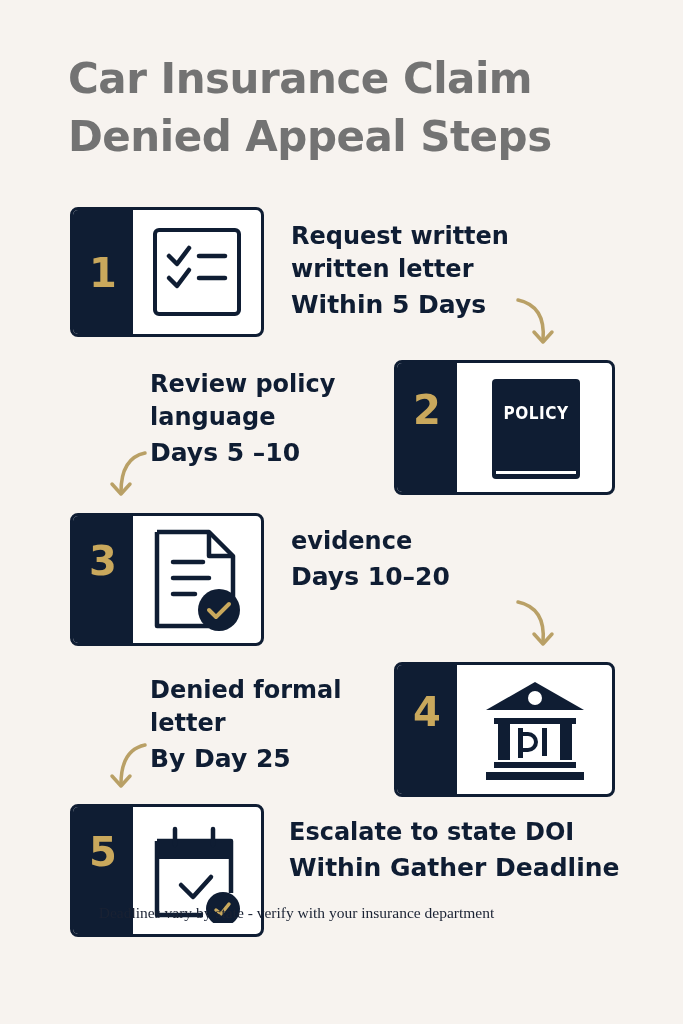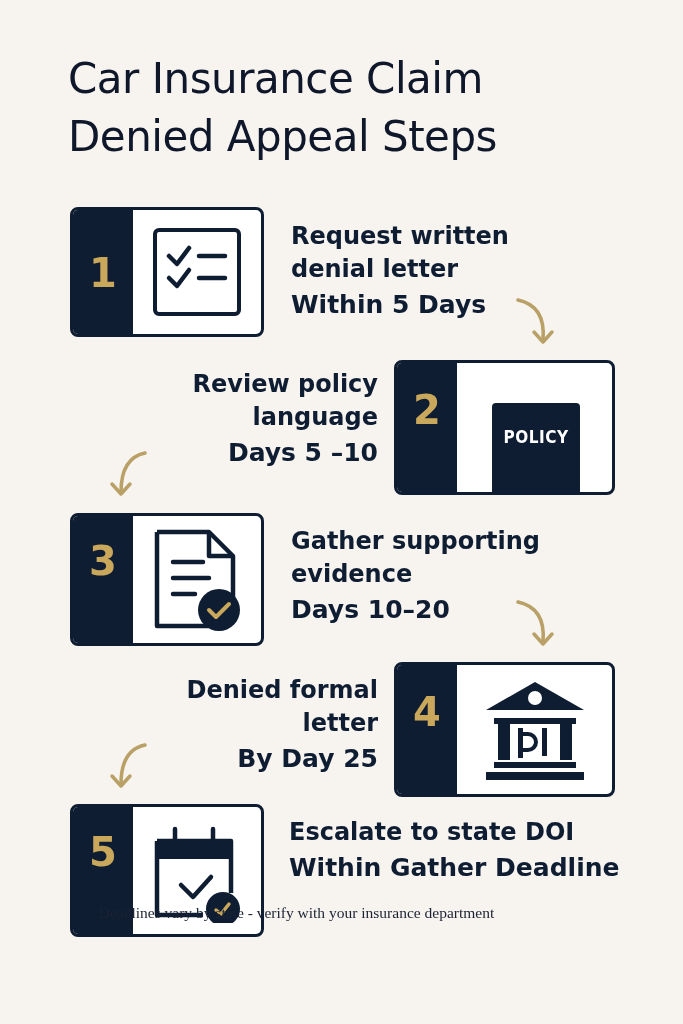--- a/index.html
+++ b/index.html
@@ -2,40 +2,40 @@
 <html><head>
 <meta charset="utf-8">
 <style>
   html, body { margin:0; padding:0; }
   body {
     width:683px; height:1024px; background:#f7f3ef; position:relative; overflow:hidden;
     font-family:"Liberation Sans", sans-serif; color:#0f1d33;
   }
   .title {
     position:absolute; left:68px; top:50px; width:600px;
-    font-family:"DejaVu Sans", sans-serif; font-weight:normal; font-size:42px; line-height:58px;
-    color:#0f172a; letter-spacing:-0.5px;
+    font-family:"DejaVu Sans", sans-serif; font-weight:bold; font-size:42px; line-height:58px;
+    color:#737373; letter-spacing:-0.5px;
   }
   .card {
     position:absolute; width:194px; height:130px; border:3px solid #0f1d33; border-radius:8px;
     background:#fff; box-sizing:border-box; overflow:hidden;
   }
   .card .num-panel {
     position:absolute; left:0; top:0; bottom:0; width:60px; background:#0f1d33;
   }
   .card .num {
     position:absolute; left:0; width:60px; top:20px; text-align:center;
     font-family:"DejaVu Sans", sans-serif; font-weight:bold; font-size:40px; color:#c9a85c;
   }
   .card .icon { position:absolute; left:60px; right:0; top:0; bottom:0; }
   .card .icon svg { position:absolute; left:50%; top:50%; transform:translate(-50%,-50%); }
   .step-text { position:absolute; font-family:"DejaVu Sans", sans-serif; color:#0f1d33;font-weight:bold; }
   .step-text .label { font-size:24px; line-height:33px; }
   .step-text .time { font-size:25px; line-height:34px; margin-top:2px; }
-  .right-align { text-align:right; }
+  .right-align { }
   .arrow { position:absolute; }
   .footer {
     position:absolute; left:0; width:593px; top:904px; text-align:center;
     font-family:Liberation Serif, serif; font-size:15.5px; color:#1a2233;
   }
 </style>
 </head>
 <body>
 
 <div class="title">
@@ -51,38 +51,38 @@
       <rect x="4" y="4" width="84" height="84" rx="4" fill="none" stroke="#0f1d33" stroke-width="4"></rect>
       <polyline points="18,30 26,38 38,22" fill="none" stroke="#0f1d33" stroke-width="4.5" stroke-linecap="round" stroke-linejoin="round"></polyline>
       <line x1="48" y1="30" x2="74" y2="30" stroke="#0f1d33" stroke-width="4.5" stroke-linecap="round"></line>
       <polyline points="18,52 26,60 38,44" fill="none" stroke="#0f1d33" stroke-width="4.5" stroke-linecap="round" stroke-linejoin="round"></polyline>
       <line x1="48" y1="52" x2="74" y2="52" stroke="#0f1d33" stroke-width="4.5" stroke-linecap="round"></line>
     </svg>
   </div>
 </div>
 <div class="step-text" style="left:291px; top:220px;">
   <div class="label">Request written</div>
-  <div class="label">denial letter</div>
+  <div class="label">written letter</div>
   <div class="time">Within 5 Days</div>
 </div>
 <svg class="arrow" style="left:510px; top:296px;" width="50" height="52" viewBox="0 0 50 52">
   <path d="M8,4 Q36,10 33,44" fill="none" stroke="#b9a066" stroke-width="3.5" stroke-linecap="round"></path>
   <polyline points="24,36 33,46 42,36" fill="none" stroke="#b9a066" stroke-width="3.5" stroke-linecap="round" stroke-linejoin="round"></polyline>
 </svg>
 
 <div class="step-text right-align" style="left:150px; width:228px; top:368px;">
   <div class="label">Review policy</div>
   <div class="label">language</div>
   <div class="time">Days 5 –10</div>
 </div>
 <div class="card" style="left:394px; top:360px; width:221px; height:135px;">
   <div class="num-panel"></div>
   <div class="num" style="top:24px;">2</div>
   <div class="icon">
-    <div style="position:absolute; left:35px; top:16px; width:88px; height:100px; background:#0f1d33; border-radius:4px;margin-top:24px;">
+    <div style="position:absolute; left:35px; top:16px; width:88px; height:100px; background:#0f1d33; border-radius:4px;">
       <div style="position:absolute; left:0; right:0; top:24px; text-align:center; color:#fff; font-family:'DejaVu Sans Condensed','DejaVu Sans',sans-serif; font-weight:bold; font-size:17px; letter-spacing:0.5px;">POLICY</div>
       <div style="position:absolute; left:4px; right:4px; bottom:5px; height:3px; background:#fff;"></div>
     </div>
   </div>
 </div>
 <svg class="arrow" style="left:105px; top:448px;" width="50" height="52" viewBox="0 0 50 52">
   <path d="M40,5 Q16,10 16,44" fill="none" stroke="#b9a066" stroke-width="3.5" stroke-linecap="round"></path>
   <polyline points="7,36 16,46 25,36" fill="none" stroke="#b9a066" stroke-width="3.5" stroke-linecap="round" stroke-linejoin="round"></polyline>
 </svg>
 
@@ -95,21 +95,20 @@
       <path d="M60,4 V28 H84" fill="none" stroke="#0f1d33" stroke-width="4.5" stroke-linejoin="round"></path>
       <line x1="24" y1="34" x2="54" y2="34" stroke="#0f1d33" stroke-width="4.5" stroke-linecap="round"></line>
       <line x1="24" y1="50" x2="60" y2="50" stroke="#0f1d33" stroke-width="4.5" stroke-linecap="round"></line>
       <line x1="24" y1="66" x2="46" y2="66" stroke="#0f1d33" stroke-width="4.5" stroke-linecap="round"></line>
       <circle cx="70" cy="82" r="21" fill="#0f1d33"></circle>
       <polyline points="60,82 67,89 80,76" fill="none" stroke="#c9a85c" stroke-width="4" stroke-linecap="round" stroke-linejoin="round"></polyline>
     </svg>
   </div>
 </div>
 <div class="step-text" style="left:291px; top:525px;">
-  <div class="label">Gather supporting</div>
   <div class="label">evidence</div>
   <div class="time">Days 10–20</div>
 </div>
 <svg class="arrow" style="left:510px; top:598px;" width="50" height="52" viewBox="0 0 50 52">
   <path d="M8,4 Q36,10 33,44" fill="none" stroke="#b9a066" stroke-width="3.5" stroke-linecap="round"></path>
   <polyline points="24,36 33,46 42,36" fill="none" stroke="#b9a066" stroke-width="3.5" stroke-linecap="round" stroke-linejoin="round"></polyline>
 </svg>
 
 <div class="step-text right-align" style="left:150px; width:228px; top:674px;">
   <div class="label">Denied formal</div>

